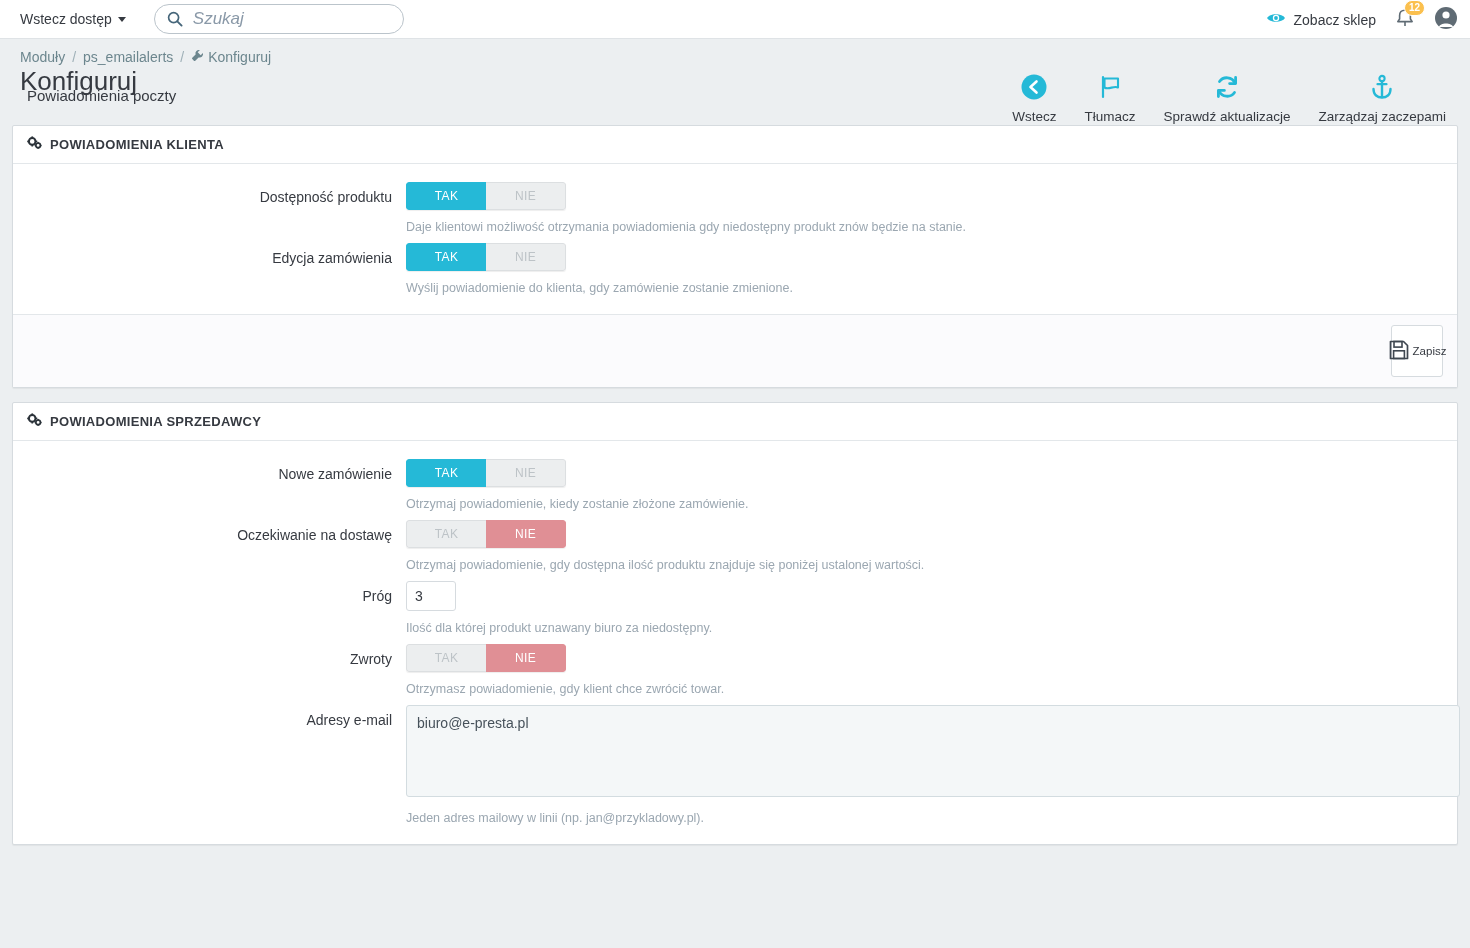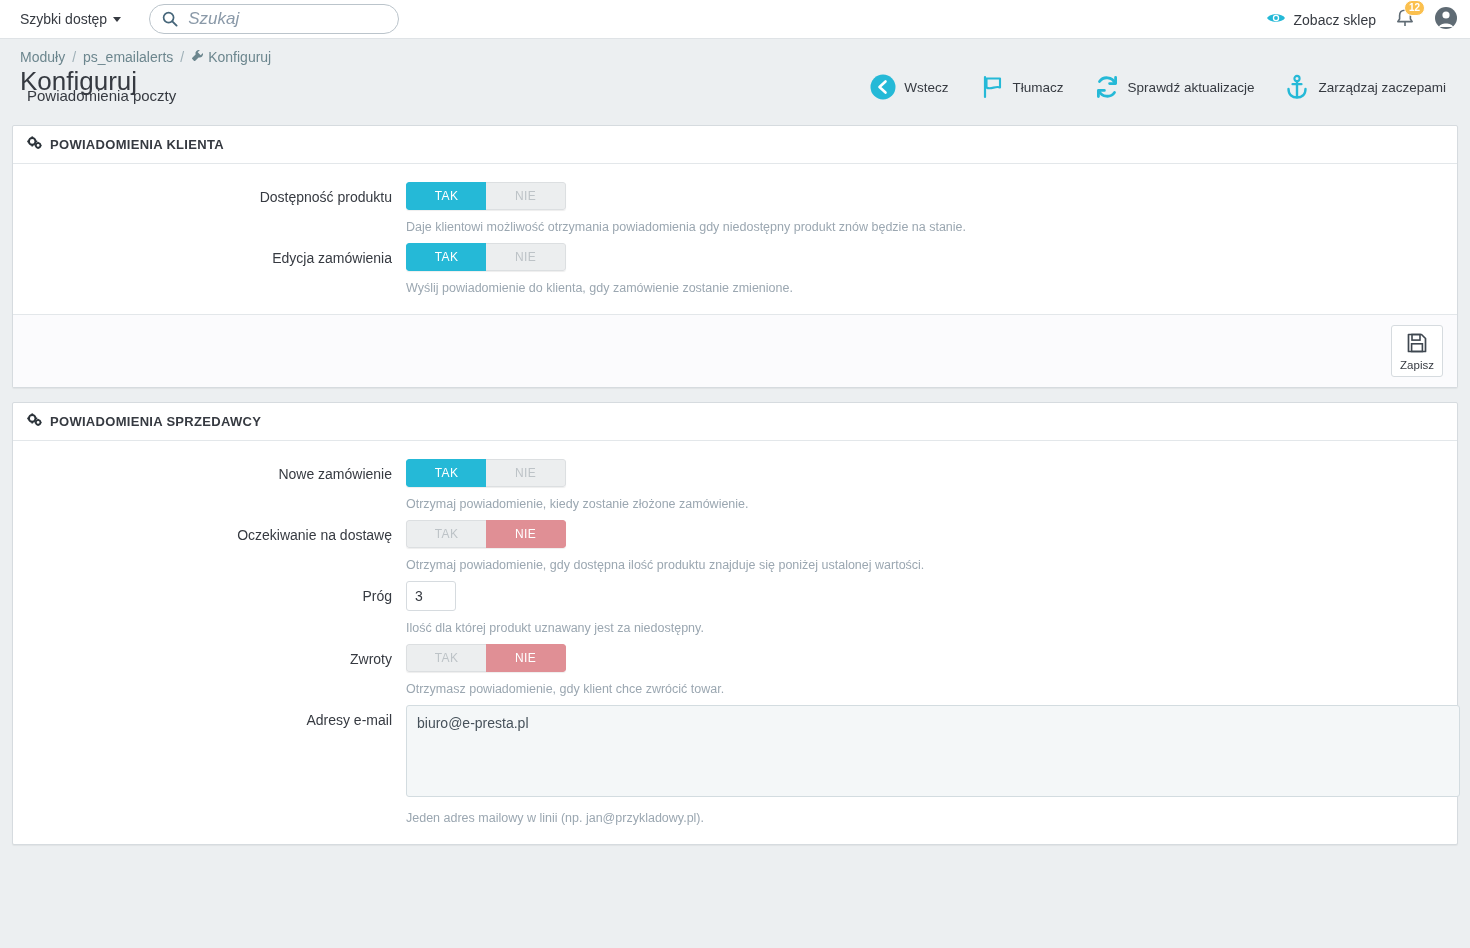--- a/index.html
+++ b/index.html
@@ -134,21 +134,21 @@
   .toolbar {
     position: absolute;
     right: 10px;
     top: 2px;
     display: flex;
     align-items: flex-start;
     gap: 0;
   }
   .tool-btn {
     display: flex;
-    flex-direction: row;
+    flex-direction: column;
     align-items: center;
     gap: 6px;
     padding: 4px 14px;
     cursor: pointer;
     text-decoration: none;
     color: #363a41;
     font-size: 13.5px;
     white-space: nowrap;
   }
   .tool-icon { height: 32px; display: flex; align-items: center; justify-content: center; }
@@ -272,38 +272,37 @@
   }
 
   
   .save-btn {
     width: 52px;
     height: 52px;
     border: 1px solid #d6dbdf;
     border-radius: 3px;
     background: #fff;
     display: flex;
-    flex-direction: column;
     align-items: center;
     justify-content: center;
     gap: 3px;
     cursor: pointer;
     font-family: "Liberation Sans", sans-serif;
     font-size: 11.5px;
     color: #363a41;
     padding: 0;
   }
 </style>
 </head>
 <body>
 
 <div class="topbar">
 
   <div class="quick-access">
-    <span>Szybki dostęp</span>
+    <span>Wstecz dostęp</span>
     <span class="caret-down"></span>
   </div>
 
   <div class="search-wrap">
     <span class="search-icon">
       <svg width="16" height="16" viewBox="0 0 16 16">
         <circle cx="6.6" cy="6.6" r="5" fill="none" stroke="#46667a" stroke-width="1.7"></circle>
         <line x1="10.3" y1="10.3" x2="14.6" y2="14.6" stroke="#46667a" stroke-width="1.9" stroke-linecap="round"></line>
       </svg>
     </span>
@@ -521,21 +520,21 @@
             <span class="on-no">NIE</span>
           </div>
           <div class="help-block">Otrzymaj powiadomienie, gdy dostępna ilość produktu znajduje się poniżej ustalonej wartości.</div>
         </div>
       </div>
 
       <div class="form-group">
         <div class="form-label">Próg</div>
         <div class="form-control-col">
           <input class="num-input" type="text" value="3" style="">
-          <div class="help-block">Ilość dla której produkt uznawany jest za niedostępny.</div>
+          <div class="help-block">Ilość dla której produkt uznawany biuro za niedostępny.</div>
         </div>
       </div>
 
       <div class="form-group">
         <div class="form-label">Zwroty</div>
         <div class="form-control-col">
           <div class="ps-switch">
             <span>TAK</span>
             <span class="on-no">NIE</span>
           </div>

